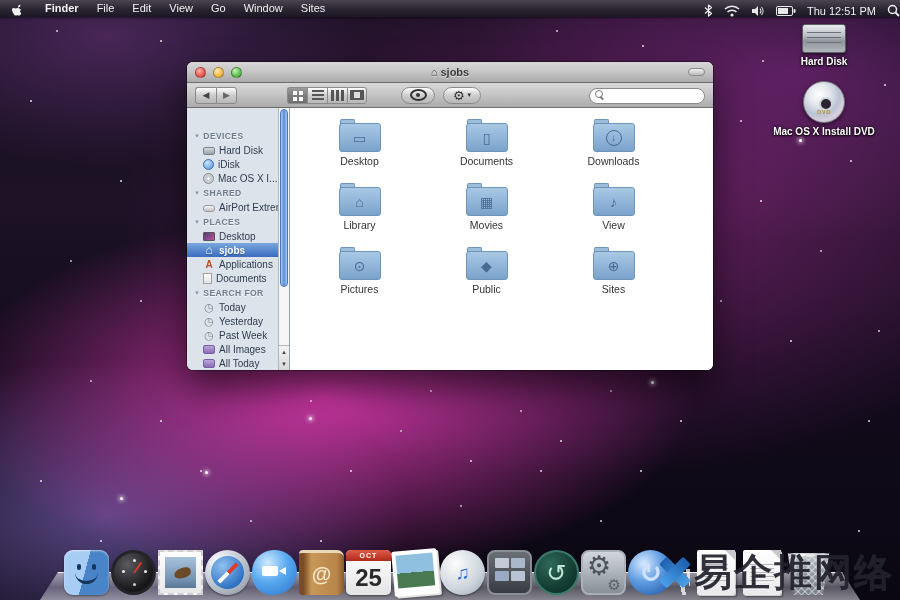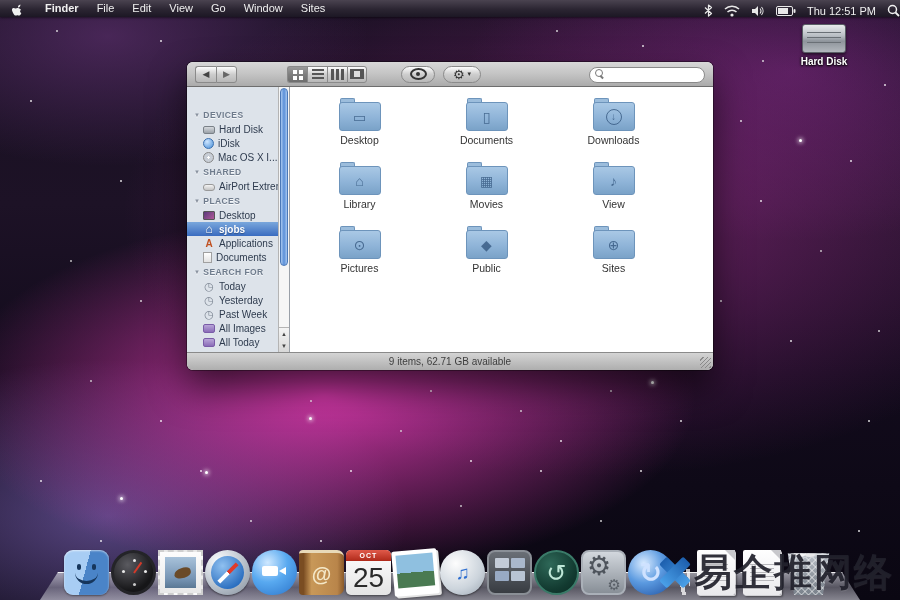--- a/index.html
+++ b/index.html
@@ -222,21 +222,21 @@
   .di-addressbook{border-radius:4px 7px 7px 4px;
     background:linear-gradient(90deg,#7a4d22 0 10%,#c89858 28%,#b9854a 85%,#8a5a2a 100%);
     border-top:3px solid #e8d9b8;box-sizing:border-box;}
   .di-addressbook:before{content:"@";position:absolute;inset:0;display:flex;align-items:center;
     justify-content:center;color:#f4e8c8;font-size:20px;font-weight:bold;}
   .di-ical{border-radius:5px;background:linear-gradient(#ffffff,#e4e4e4);box-shadow:0 1px 2px rgba(0,0,0,.4);}
   .di-ical .cal-month{position:absolute;left:0;right:0;top:0;height:11px;border-radius:5px 5px 0 0;
     background:linear-gradient(#e05a4a,#b02a1a);color:#fff;font-size:7px;font-weight:bold;
     display:flex;align-items:center;justify-content:center;letter-spacing:1px;}
   .di-ical .cal-day{position:absolute;left:0;right:0;top:11px;bottom:0;display:flex;align-items:center;
-    justify-content:center;font-size:28px;font-weight:normal;color:#2a2a2a;}
+    justify-content:center;font-size:24px;font-weight:bold;color:#2a2a2a;}
   .di-iphoto{background:#fff;transform:rotate(-5deg);border-radius:2px;
     box-shadow:2px 2px 0 #e4e4e4,3px 3px 3px rgba(0,0,0,.4);}
   .di-iphoto:before{content:"";position:absolute;left:4px;top:4px;right:4px;bottom:8px;
     background:linear-gradient(180deg,#8fc0e0 0 55%,#4a7a52 55% 100%);}
   .di-itunes{border-radius:50%;background:radial-gradient(circle at 35% 30%,#fdfdfd,#ccd4dc 60%,#9aa5b0);
     box-shadow:0 1px 2px rgba(0,0,0,.5);}
   .di-itunes:before{content:"♫";position:absolute;inset:0;display:flex;align-items:center;
     justify-content:center;font-size:19px;color:#2f6fd0;}
   .di-itunes:after{content:"";position:absolute;left:50%;top:50%;width:7px;height:7px;margin:-3.5px 0 0 -3.5px;
     border-radius:50%;background:#fff;border:1px solid #aab2ba;opacity:.0;}
@@ -335,23 +335,40 @@
       <line x1="8.5" y1="8.5" x2="12" y2="12" stroke="#f0f0f0" stroke-width="1.8"></line>
     </svg>
   </div>
 </div>
 
 <div class="desk-icons">
     <div class="desk-icon">
       <span class="hd-art"></span>
       <span class="lbl">Hard Disk</span>
     </div>
+    <div class="desk-icon">
+      <span class="dvd-art">
+        <span class="dvd-txt">DVD</span>
+      </span>
+      <span class="lbl">Mac OS X Install DVD</span>
+    </div>
   </div>
 
 <div class="window">
+  <div class="titlebar chrome">
+    <div class="lights">
+      <span class="light red"></span>
+      <span class="light yellow"></span>
+      <span class="light green"></span>
+    </div>
+    <div class="win-title">
+      <span class="home-glyph">⌂</span><span>sjobs</span>
+    </div>
+    <span class="pill"></span>
+  </div>
 
   <div class="toolbar chrome">
     <div class="navbtns">
       <span class="tbtn">◀</span>
       <span class="tbtn">▶</span>
     </div>
     <div class="viewseg">
       <span class="tbtn">
           <span class="vi vi-grid"></span>
         </span>
@@ -548,24 +565,20 @@
               <span class="folder-glyph">
                 <span>⊕</span>
               </span>
             </span>
             <span class="folder-lbl">Sites</span>
           </div>
         </div>
     </div>
   </div>
 
-  <div class="statusbar">
-    <span>9 items, 62.71 GB available</span>
-    <span class="grip"></span>
-  </div>
 </div>
 
 <div class="dock-shelf"></div>
 <div class="dock-icons">
     <div class="dockicon di-finder"></div>
     <div class="dockicon di-dashboard"></div>
     <div class="dockicon di-mail"></div>
     <div class="dockicon di-safari"></div>
     <div class="dockicon di-ichat"></div>
     <div class="dockicon di-addressbook"></div>

